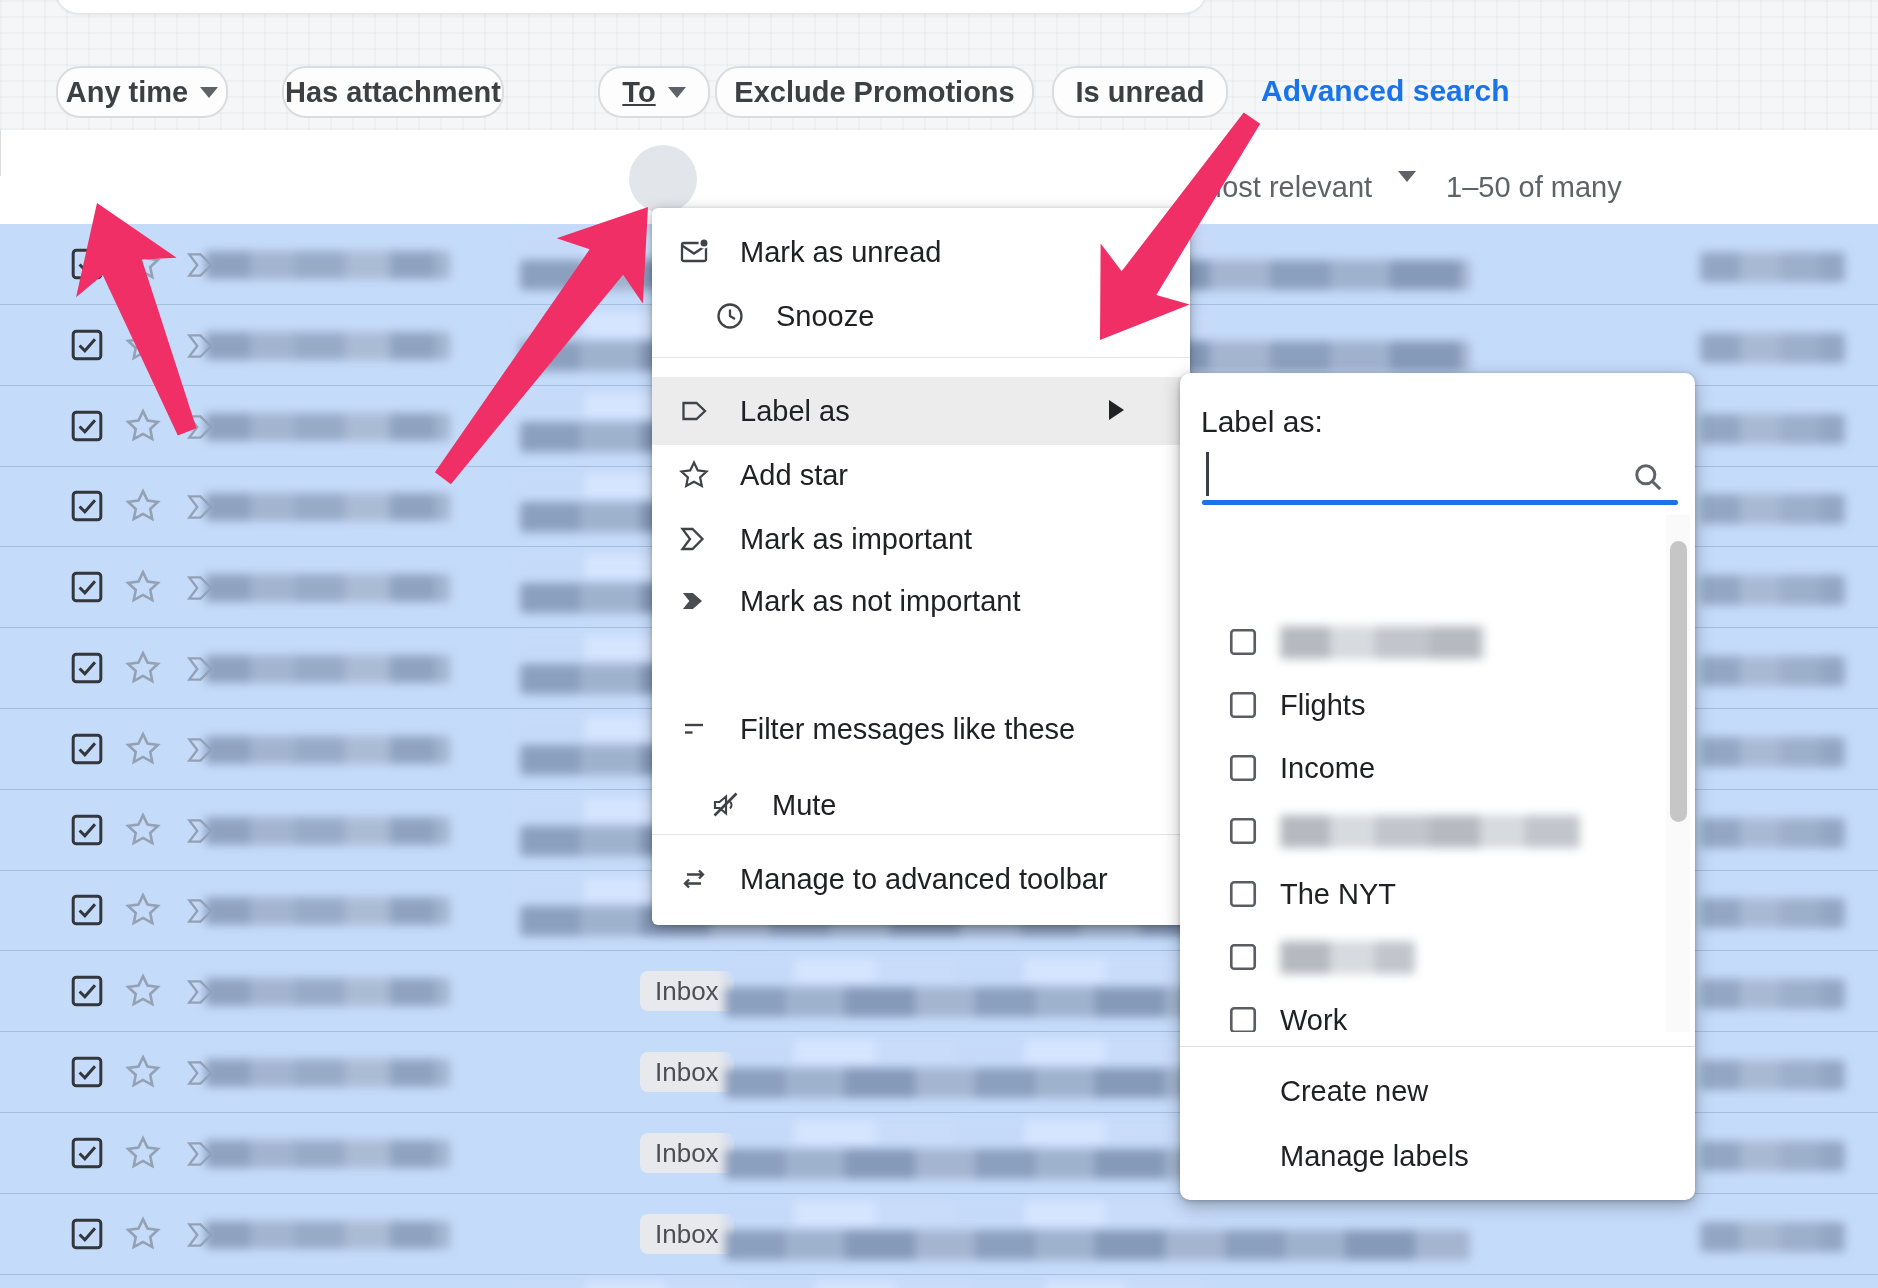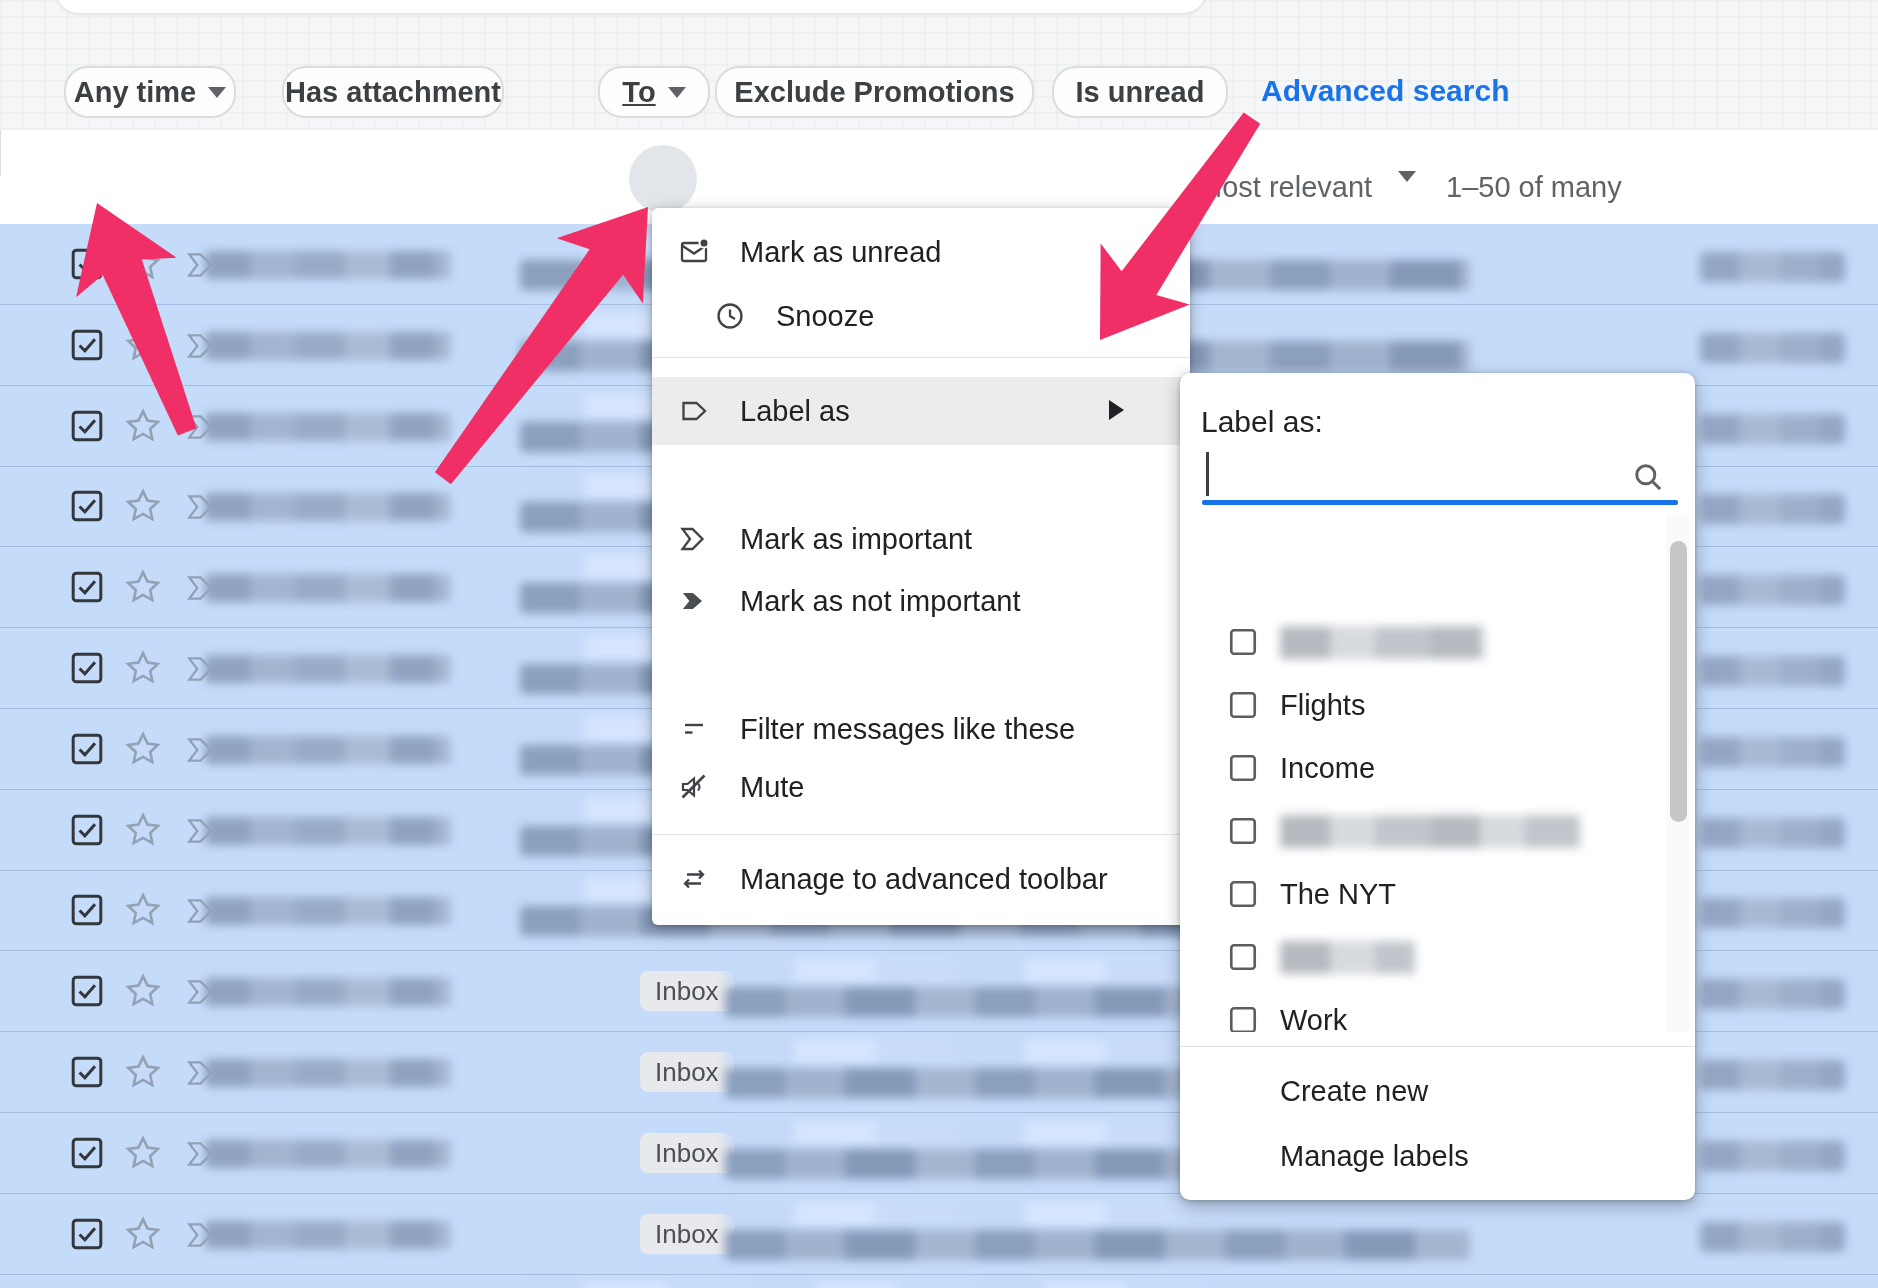--- a/index.html
+++ b/index.html
@@ -74,21 +74,21 @@
   .chev{position:absolute;top:168px;}
 </style>
 </head>
 <body>
 
 <div class="screen">
 
   <div class="abs top-strip"></div>
   <div class="abs search-remnant"></div>
 
-  <div class="abs chip" style="left:64px;width:172px;">
+  <div class="abs chip" style="left:56px;width:172px;">
     <span>Any time</span>
     <span class="caret-down"></span>
   </div>
   <div class="abs chip" style="left:282px;width:222px;">
     <span>Has attachment</span>
   </div>
   <div class="abs chip" style="left:598px;width:112px;text-decoration:underline;">
     <span>To</span>
     <span class="caret-down"></span>
   </div>
@@ -418,40 +418,46 @@
       <span class="lbl">Snooze</span>
     </div>
     <div class="menu-div" style="top:149px;"></div>
     <div class="menu-item hl" style="top:169px;height:68px;">
       <svg style="top:18px;" width="32" height="32" viewBox="0 0 32 32">
         <path d="M5.5 8 H18.5 L27 16 L18.5 24 H5.5 Z" fill="none" stroke="#3f4246" stroke-width="2.3"></path>
       </svg>
       <span class="lbl">Label as</span>
       <span class="sub-caret"></span>
     </div>
+    <div class="menu-item" style="top:235px;">
+      <svg width="32" height="32" viewBox="0 0 32 32">
+        <path d="M16 3.5 L19.8 11.4 28.5 12.5 22.1 18.5 23.8 27 16 22.7 8.2 27 9.9 18.5 3.5 12.5 12.2 11.4 Z" fill="none" stroke="#3f4246" stroke-width="2.2"></path>
+      </svg>
+      <span class="lbl">Add star</span>
+    </div>
     <div class="menu-item" style="top:299px;">
       <svg width="32" height="32" viewBox="0 0 32 32">
         <path d="M4.5 6 H14.5 L24.5 16 L14.5 26 H4.5 L12 16 Z" fill="none" stroke="#3f4246" stroke-width="2.3"></path>
       </svg>
       <span class="lbl">Mark as important</span>
     </div>
     <div class="menu-item" style="top:361px;">
       <svg width="32" height="32" viewBox="0 0 32 32">
         <path d="M7 9 H14.5 L22.5 16 L14.5 23 H7 L12.5 16 Z" fill="#4a4d51" stroke="#4a4d51" stroke-width="2"></path>
       </svg>
       <span class="lbl">Mark as not important</span>
     </div>
     <div class="menu-item" style="top:489px;">
       <svg width="32" height="32" viewBox="0 0 32 32">
         <line x1="7" y1="12" x2="25" y2="12" stroke="#3f4246" stroke-width="2.4"></line>
         <line x1="7" y1="19.5" x2="14.5" y2="19.5" stroke="#3f4246" stroke-width="2.4"></line>
       </svg>
       <span class="lbl">Filter messages like these</span>
     </div>
-    <div class="menu-item" style="top:547px;">
+    <div class="menu-item" style="top:565px;margin-left:32px;">
       <svg width="32" height="32" viewBox="0 0 32 32">
         <path d="M5 13 v6 h4.5 L16 24.5 V7.5 L9.5 13 Z" fill="none" stroke="#3f4246" stroke-width="2.2"></path>
         <path d="M20 12.5 a5 5 0 0 1 0 7" fill="none" stroke="#3f4246" stroke-width="2.2"></path>
         <line x1="4.5" y1="26.5" x2="26.5" y2="4.5" stroke="#3f4246" stroke-width="2.6"></line>
       </svg>
       <span class="lbl">Mute</span>
     </div>
     <div class="menu-div" style="top:626px;"></div>
     <div class="menu-item" style="top:639px;">
       <svg width="32" height="32" viewBox="0 0 32 32">

